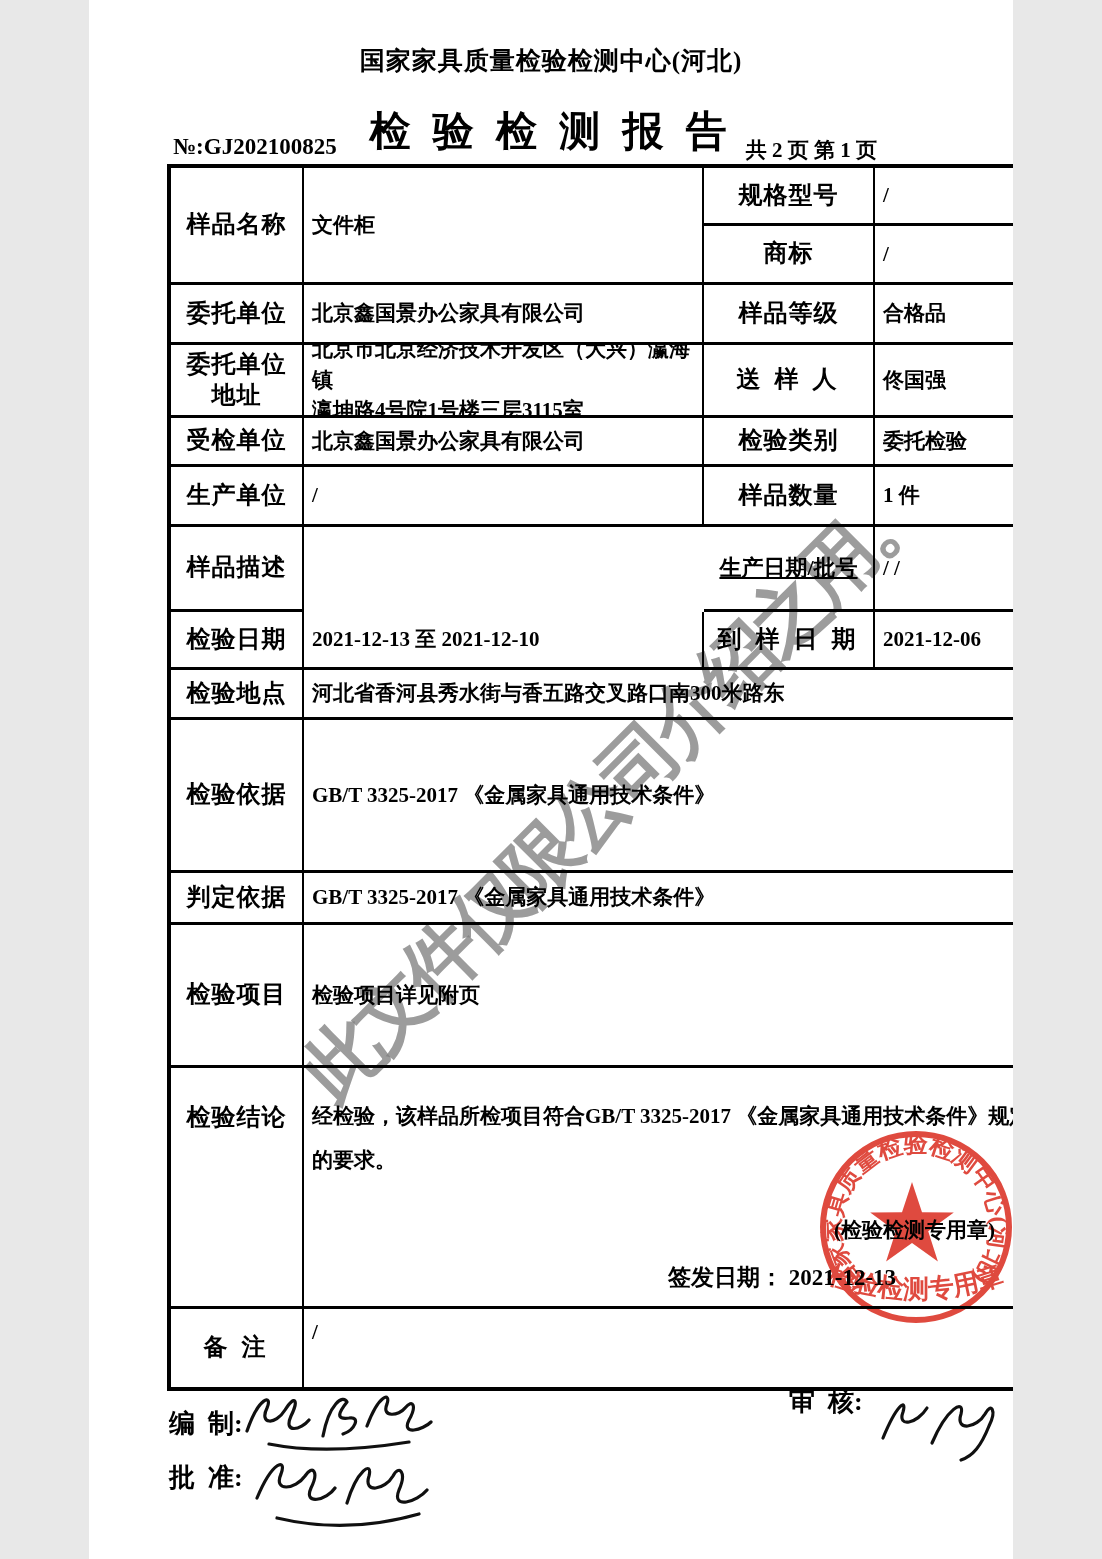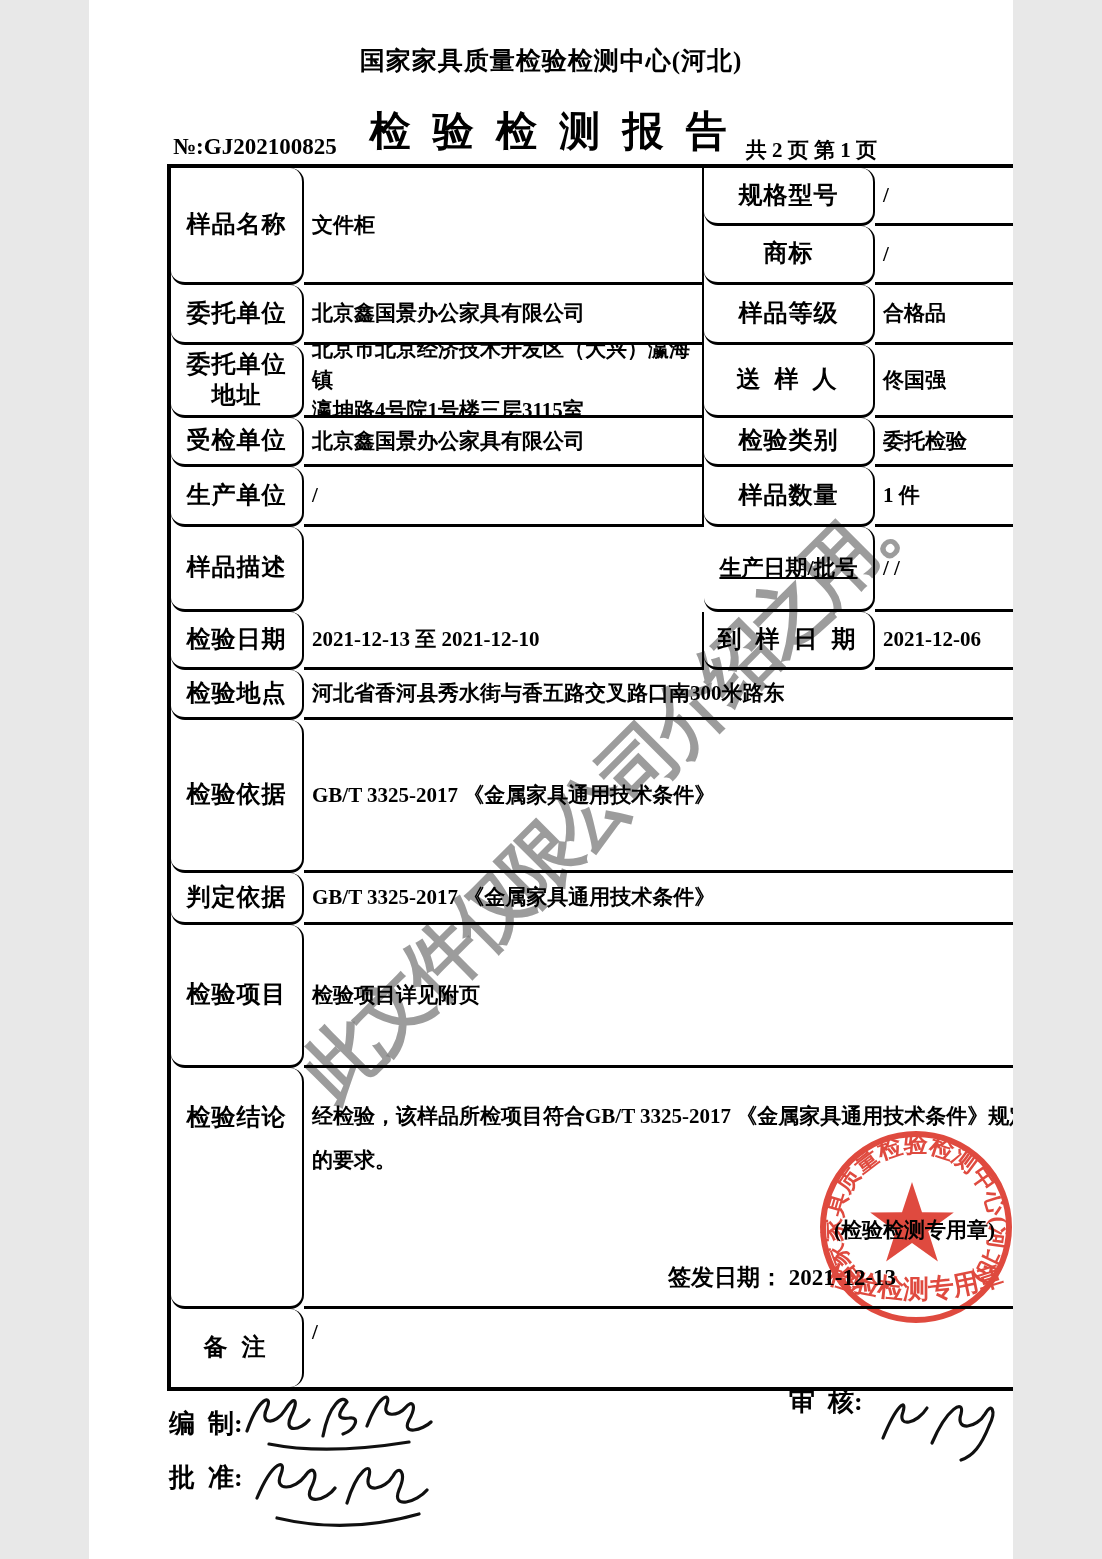--- a/index.html
+++ b/index.html
@@ -21,21 +21,21 @@
     display:grid;
     grid-template-columns:133px 400px 171px 178px;
     grid-template-rows:58px 59px 60px 73px 49px 60px 85px 58px 50px 153px 52px 143px 241px 78px;
     border:4px solid #000;background:transparent;
   }
   .c{box-sizing:border-box;display:flex;align-items:center;
      border-right:2px solid #000;border-bottom:3px solid #000;overflow:hidden;}
   .lastc{border-right:none;}
   .lastr{border-bottom:none;}
   .lbl{justify-content:center;text-align:center;font-weight:bold;font-size:24px;
-       white-space:pre-line;line-height:1.3;letter-spacing:1px;border-radius:14px;}
+       white-space:pre-line;line-height:1.3;letter-spacing:1px;}
   .lbl-sp{letter-spacing:4px;}
   .lbl-tight{letter-spacing:0;font-size:22px;text-decoration:underline;}
   .val{justify-content:flex-start;text-align:left;font-weight:bold;font-size:21px;
        padding-left:8px;white-space:pre-line;line-height:1.45;}
   .val-top{align-items:flex-start;padding-top:8px;}
   .lbl-top{align-items:flex-start;padding-top:34px;}
   .conclusion-cell{position:relative;display:block;}
   .conclusion-text{padding:26px 12px 0 8px;font-weight:bold;font-size:21px;line-height:2.1;}
   .issue-date{position:absolute;left:364px;top:194px;font-size:23px;font-weight:bold;white-space:pre;}
   

